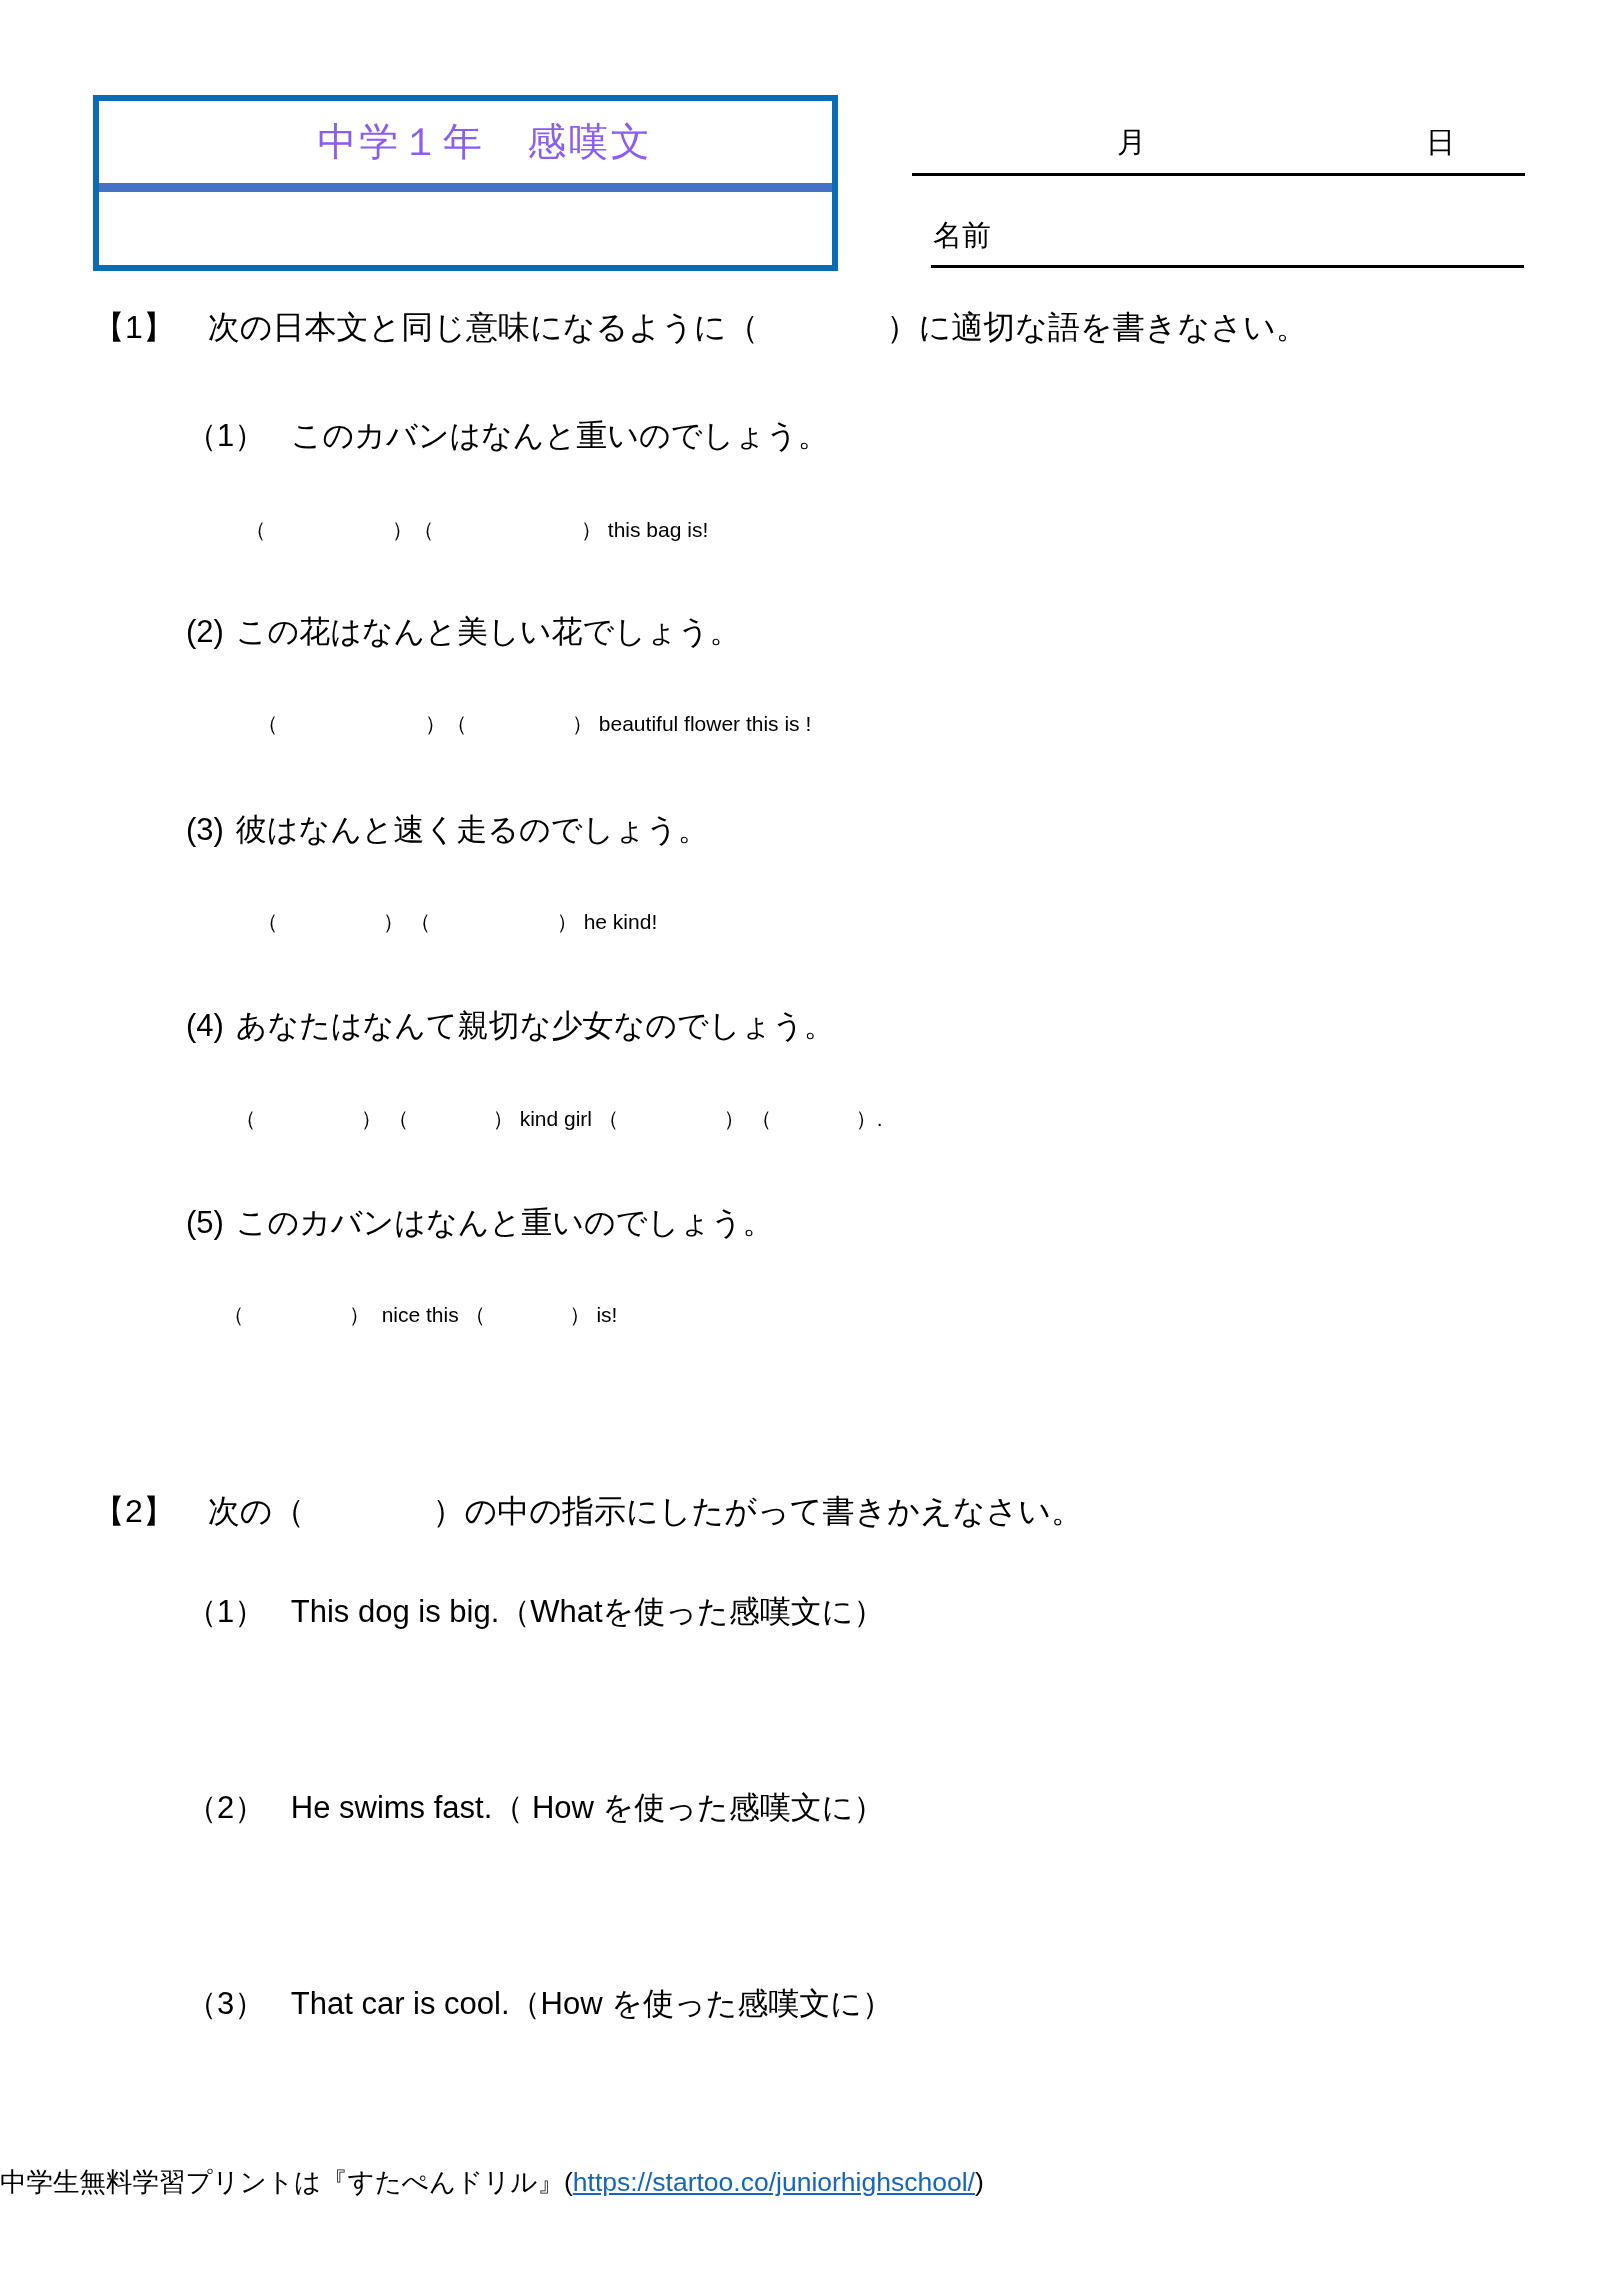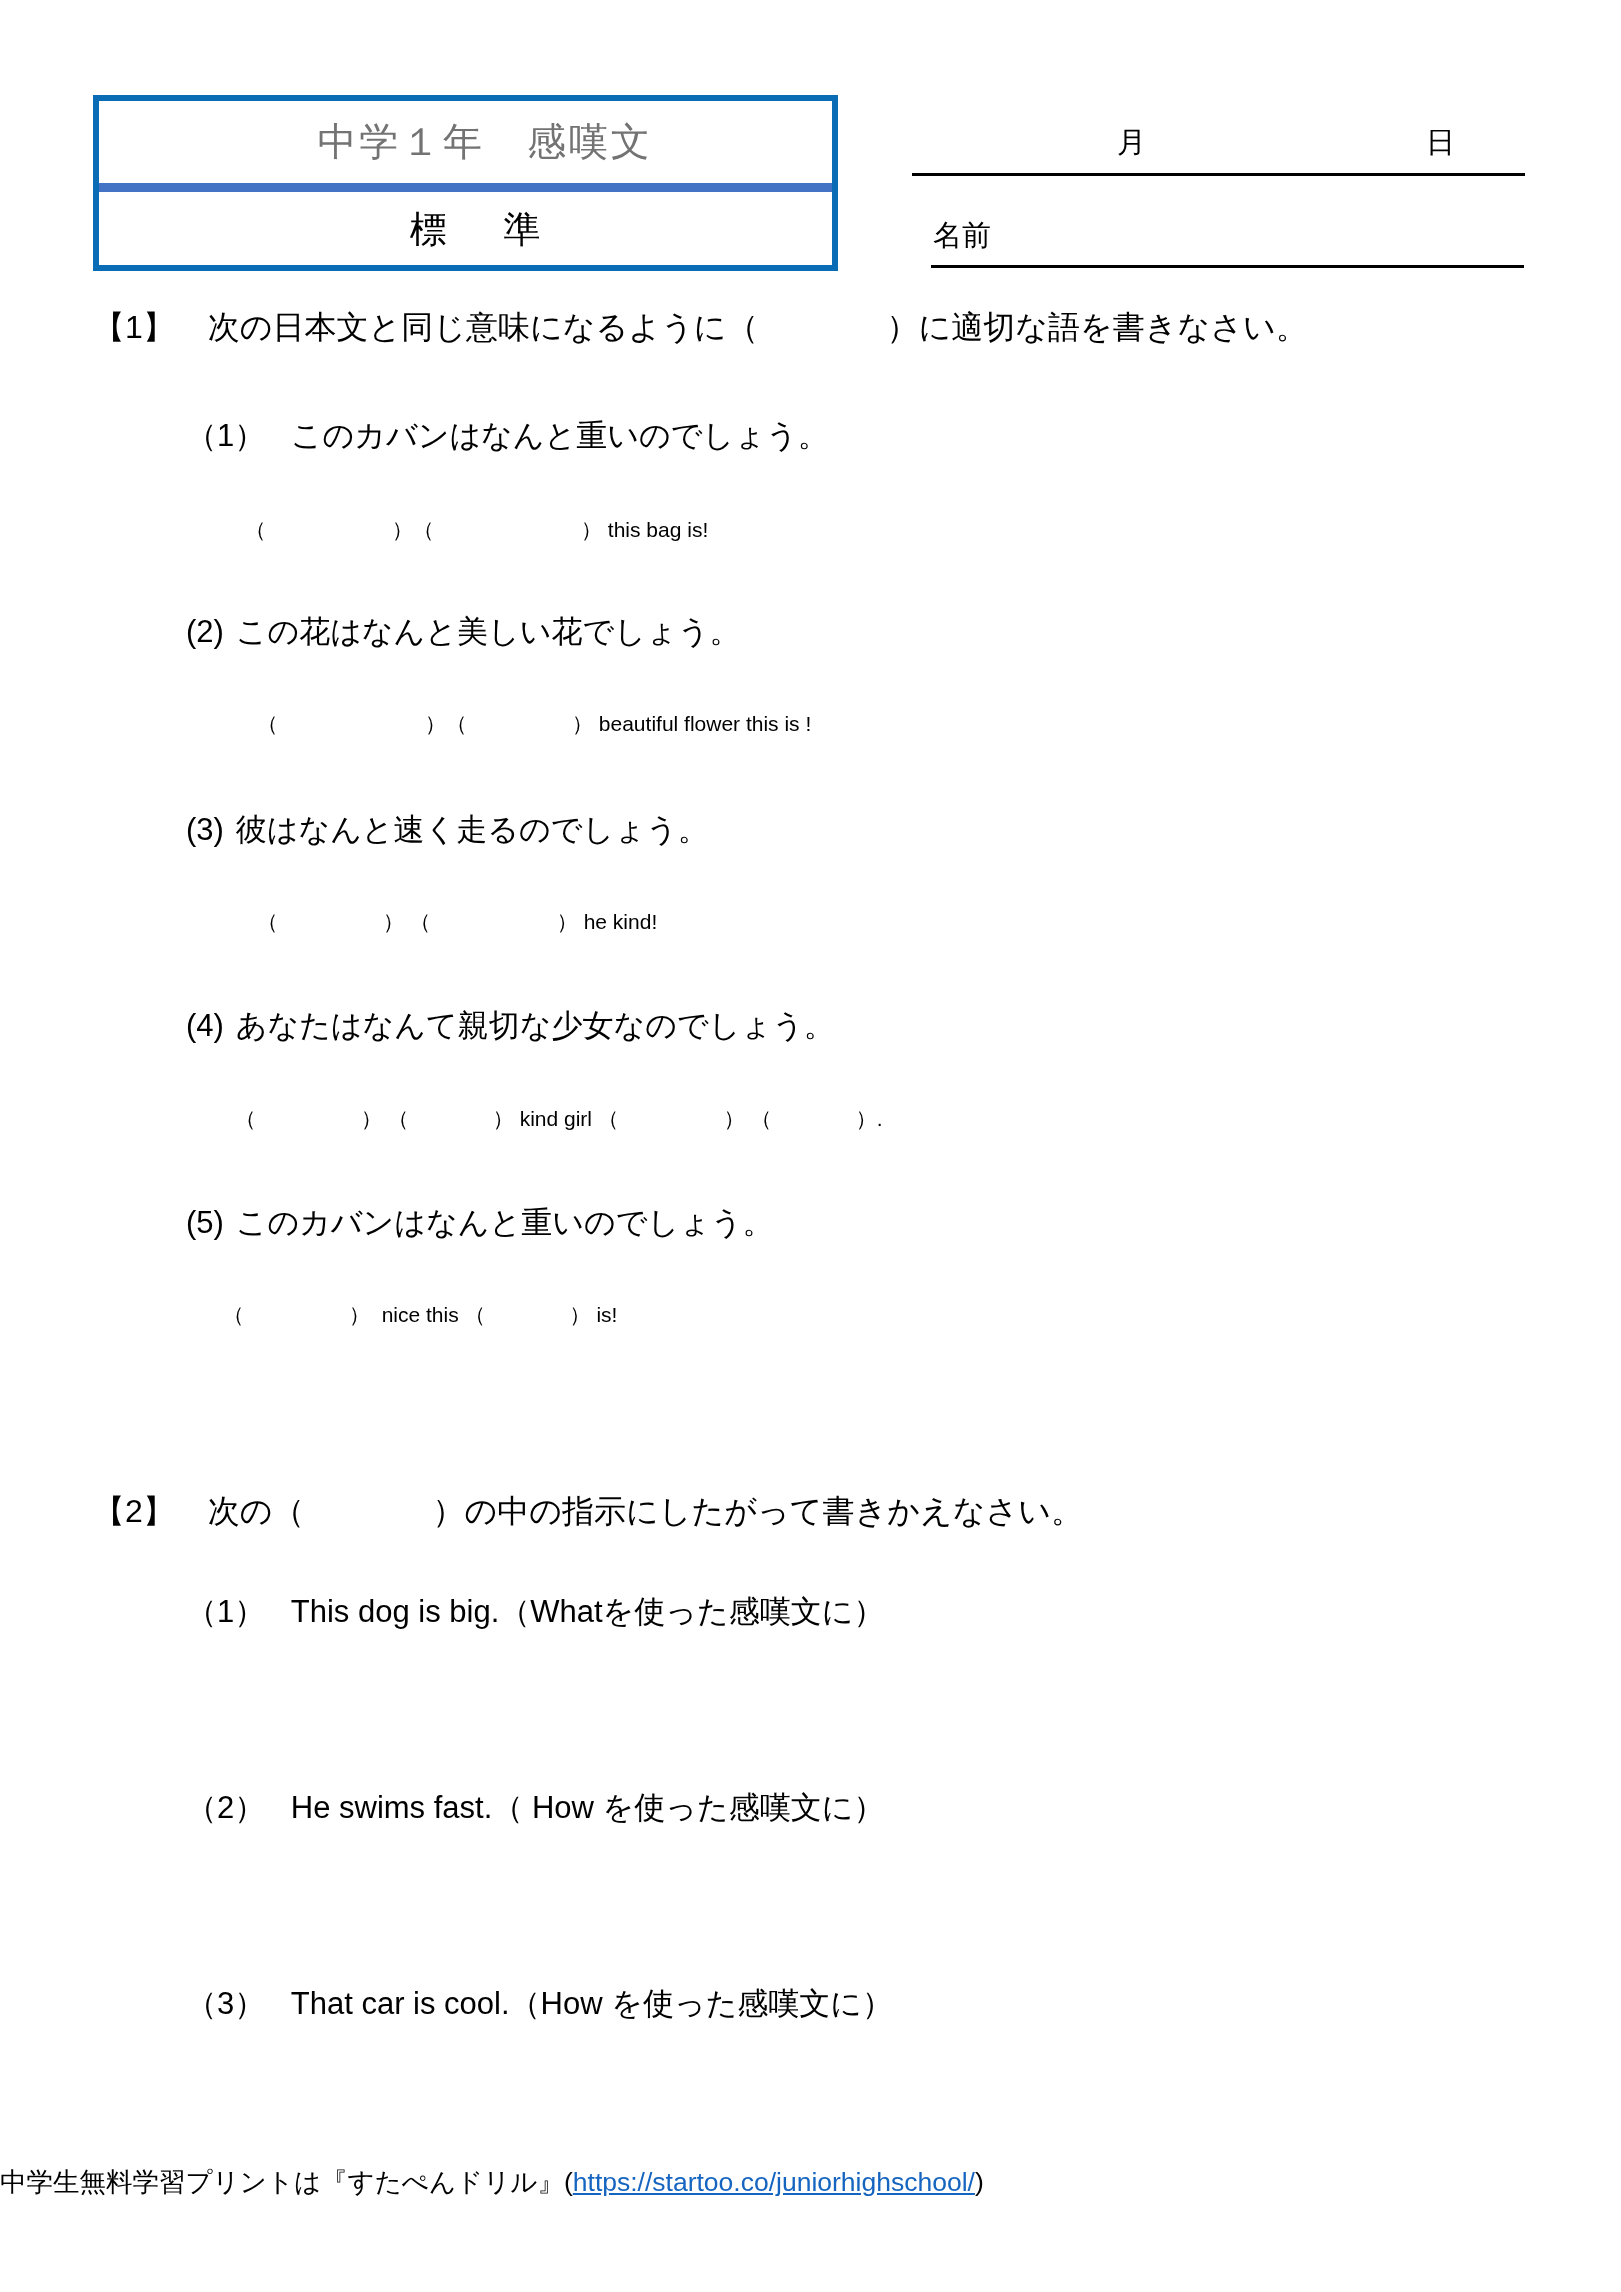--- a/index.html
+++ b/index.html
@@ -54,21 +54,21 @@
     left: 0;
     top: 82px;
     width: 100%;
     height: 8.8px;
     background: #4472c4;
   }
   .title-text {
     font-size: 39px;
     letter-spacing: 2.9px;
     white-space: nowrap;
-    color: #737373;
+    color: #8b5cf6;
     padding-left: 39px;
   }
   .level-text {
     font-size: 37px;
     letter-spacing: 9.8px;
     white-space: nowrap;
     color: #000;
     padding-left: 29px;
   }
 
@@ -154,23 +154,20 @@
 
 <div class="page">
 
   <div class="header">
 
     <div class="title-box">
       <div class="title-row top">
         <span class="title-text">中学１年　感嘆文</span>
       </div>
       <div class="title-divider"></div>
-      <div class="title-row bottom">
-        <span class="level-text">標　準</span>
-      </div>
     </div>
 
     <span class="date-month">月</span>
     <span class="date-day">日</span>
     <div class="date-line"></div>
 
     <span class="name-label">名前</span>
     <div class="name-line"></div>
   </div>
 

